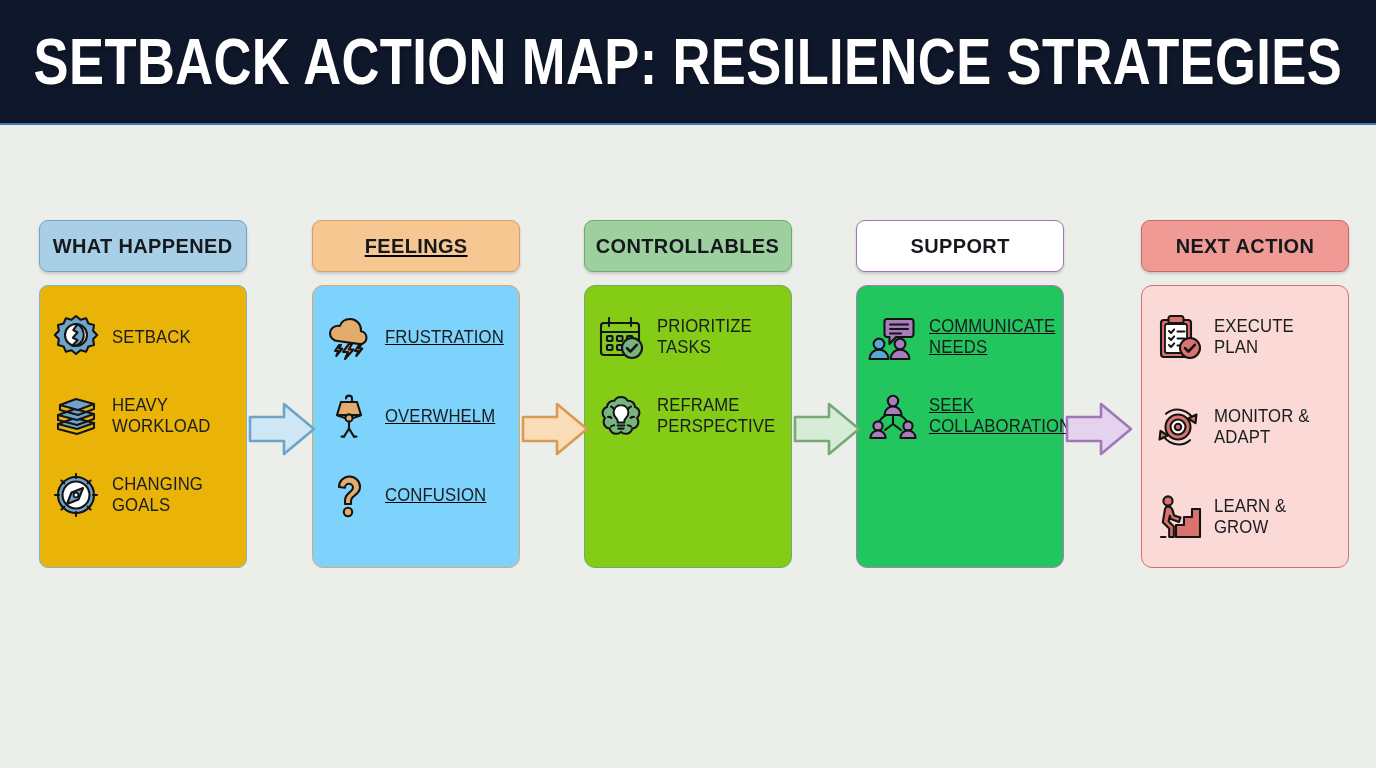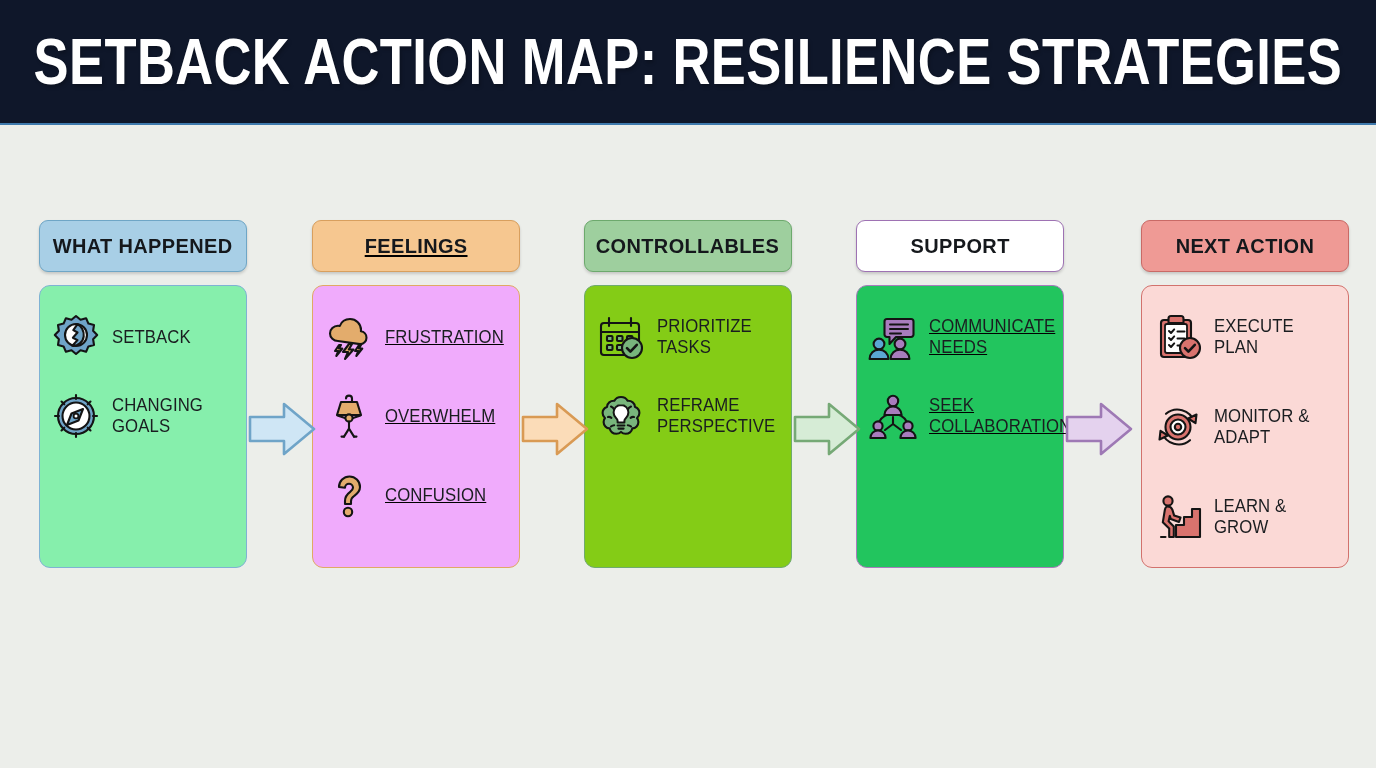--- a/index.html
+++ b/index.html
@@ -98,51 +98,65 @@
 
 <div id="banner">
   <div id="banner-title">SETBACK ACTION MAP: RESILIENCE STRATEGIES</div>
 </div>
 
 <div id="board">
     <div class="column" style="left: 39px;">
       <div class="col-header" style="background: rgb(168, 207, 230); border-color: rgb(111, 166, 198);">
         <div class="col-header-label">WHAT HAPPENED</div>
       </div>
-      <div class="col-body" style="background: #86efac; border-color: rgb(127, 178, 212);">
+      <div class="col-body" style="background: #eab308; border-color: rgb(127, 178, 212); border-radius: 9px;">
         <div class="item">
           <span class="item-icon">
             <svg viewBox="0 0 52 52" width="52" height="52">
               <path fill="#6fa4c8" stroke="#141414" stroke-width="2.1" stroke-linejoin="round" stroke-linecap="round" d="M26 5l4.5 3.8 5.6-1.6 2.3 5.4 5.6 1.4-.9 5.8 4.1 4.2-4.1 4.2.9 5.8-5.6 1.4-2.3 5.4-5.6-1.6L26 43l-4.5-3.8-5.6 1.6-2.3-5.4L8 34l.9-5.8L4.8 24l4.1-4.2L8 14l5.6-1.4 2.3-5.4 5.6 1.6z"></path>
               <path fill="#fff" stroke="#141414" stroke-width="2.1" stroke-linejoin="round" d="M26 13c-6.1 0-11 4.9-11 11s4.9 11 11 11 11-4.9 11-11-4.9-11-11-11z"></path>
               <path fill="#6fa4c8" stroke="#141414" stroke-width="2.1" stroke-linejoin="round" stroke-linecap="round" d="M27.5 13.2l-4.2 6 4.2 2.3-4.6 5.2 4.6 2.4-5.2 5.7c5.6.5 10.8-3.8 11.4-9.4.6-5.6-2.6-10.7-6.2-12.2z"></path>
             </svg>
           </span>
           <span class="item-label">SETBACK</span>
+        </div>
+        <div class="item">
+          <span class="item-icon">
+            <svg viewBox="0 0 52 52" width="52" height="52">
+              <path fill="#6fa4c8" stroke="#141414" stroke-width="2.1" stroke-linejoin="round" stroke-linecap="round" d="M8 34l17-6 19 5-17 6z"></path>
+              <path stroke="#141414" stroke-width="2.1" stroke-linecap="round" stroke-linejoin="round" fill="none" d="M8 34v5l19 5 17-6v-5"></path>
+              <path fill="#6fa4c8" stroke="#141414" stroke-width="2.1" stroke-linejoin="round" stroke-linecap="round" d="M8 25l17-6 19 5-17 6z"></path>
+              <path stroke="#141414" stroke-width="2.1" stroke-linecap="round" stroke-linejoin="round" fill="none" d="M8 25v5l19 5 17-6v-5"></path>
+              <path fill="#6fa4c8" stroke="#141414" stroke-width="2.1" stroke-linejoin="round" stroke-linecap="round" d="M10 15l16-6 18 5-16 6z"></path>
+              <path stroke="#141414" stroke-width="2.1" stroke-linecap="round" stroke-linejoin="round" fill="none" d="M10 15v5l18 5 16-6v-5"></path>
+            </svg>
+          </span>
+          <span class="item-label">HEAVY
+WORKLOAD</span>
         </div>
         <div class="item">
           <span class="item-icon">
             <svg viewBox="0 0 52 52" width="52" height="52">
               <circle cx="26" cy="26" r="18" fill="#6fa4c8" stroke="#141414" stroke-width="2.1" stroke-linejoin="round" stroke-linecap="round"></circle>
               <circle cx="26" cy="26" r="13.5" fill="#fff" stroke="#141414" stroke-width="2.1"></circle>
               <path fill="#6fa4c8" stroke="#141414" stroke-width="2.1" stroke-linejoin="round" stroke-linecap="round" d="M33 19l-4.5 11.5L17 35l4.5-11.5z"></path>
               <circle cx="26" cy="26" r="2.4" fill="#fff" stroke="#141414" stroke-width="1.8"></circle>
               <path stroke="#141414" stroke-width="2.1" stroke-linecap="round" stroke-linejoin="round" fill="none" d="M26 5v4M26 43v4M5 26h4M43 26h4M11.5 11.5l2.8 2.8M37.7 37.7l2.8 2.8M40.5 11.5l-2.8 2.8M14.3 37.7l-2.8 2.8"></path>
             </svg>
           </span>
           <span class="item-label">CHANGING
 GOALS</span>
         </div>
       </div>
     </div>
     <div class="column" style="left: 312px; text-decoration: underline;">
       <div class="col-header" style="background: rgb(246, 199, 144); border-color: rgb(216, 159, 94);">
         <div class="col-header-label">FEELINGS</div>
       </div>
-      <div class="col-body" style="background: #f0abfc; border-color: rgb(224, 169, 100); text-align: right;">
+      <div class="col-body" style="background: #7dd3fc; border-color: rgb(224, 169, 100); text-align: right;">
         <div class="item">
           <span class="item-icon">
             <svg viewBox="0 0 52 52" width="52" height="52">
               <path fill="#e3ac6c" stroke="#141414" stroke-width="2.1" stroke-linejoin="round" stroke-linecap="round" d="M15 30c-4.4 0-8-3.4-8-7.6s3.6-7.6 8-7.6c.6 0 1.2.1 1.8.2C18.4 10.8 22.4 8 27 8c6.1 0 11 4.8 11 10.8 0 .5 0 1-.1 1.5 3.2.5 5.6 3.2 5.6 6.4 0 3.5-2.9 6.4-6.5 6.4z"></path>
               <path fill="#e3ac6c" stroke="#141414" stroke-width="2.1" stroke-linejoin="round" stroke-linecap="round" d="M26 33l-6 8h5l-3 7 8.5-9.5h-4.7L29 33z"></path>
               <path fill="#e3ac6c" stroke="#141414" stroke-width="2.1" stroke-linejoin="round" stroke-linecap="round" d="M16 34l-4 6h3.3l-2 5 6-7.5h-3.4L18 34z"></path>
               <path fill="#e3ac6c" stroke="#141414" stroke-width="2.1" stroke-linejoin="round" stroke-linecap="round" d="M36 34l-4 6h3.3l-2 5 6-7.5h-3.4L38 34z"></path>
             </svg>
           </span>
           <span class="item-label">FRUSTRATION</span>

